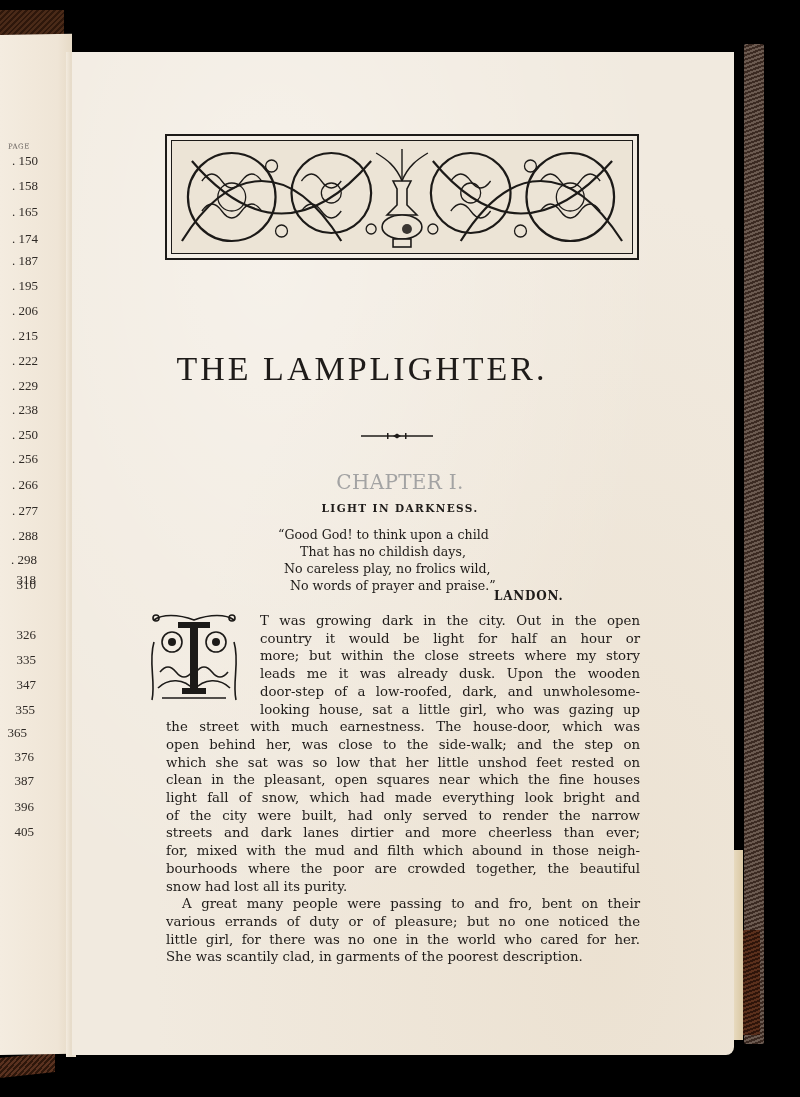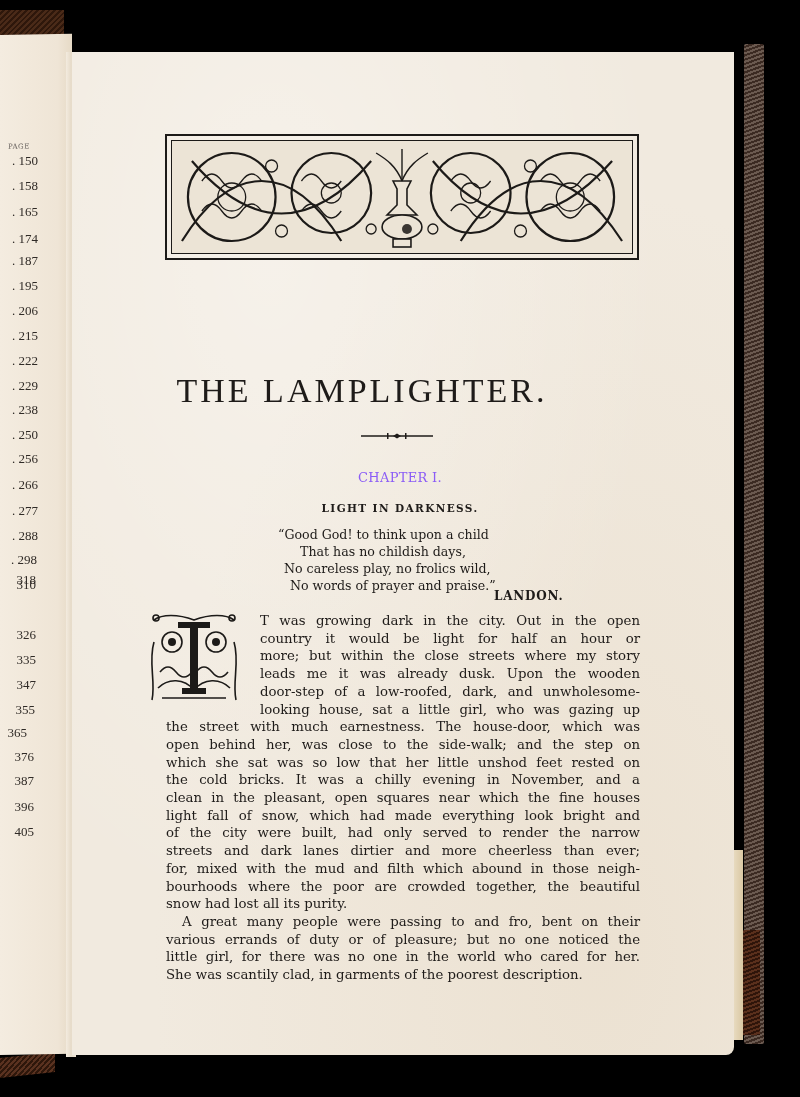--- a/index.html
+++ b/index.html
@@ -23,24 +23,24 @@
 
   
   .right-page { position:absolute; left:72px; top:52px; width:662px; height:1003px; background:#f1eadf;
      background-image: radial-gradient(ellipse at 30% 20%, rgba(255,255,255,0.35), transparent 60%),
                        radial-gradient(ellipse at 80% 90%, rgba(220,200,170,0.25), transparent 60%);
      border-bottom-right-radius:8px; }
 
   .ornament { position:absolute; left:165px; top:134px; width:474px; height:126px; border:2px solid #1c1a18; box-sizing:border-box; padding:4px; }
   .ornament-inner { width:100%; height:100%; border:1px solid #1c1a18; box-sizing:border-box; overflow:hidden; position:relative; }
 
-  .book-title { position:absolute; left:0; width:724px; top:372px; text-align:center; font-family:"Liberation Serif", serif; font-size:34px; letter-spacing:3px; color:#1e1b19; }
+  .book-title { position:absolute; left:0; width:724px; top:350px; text-align:center; font-family:"Liberation Serif", serif; font-size:34px; letter-spacing:3px; color:#1e1b19; }
   .separator { position:absolute; left:361px; top:433px; width:72px; height:6px; }
 
-  .chapter-title { position:absolute; left:0; width:800px; top:470px; text-align:center; font-family:"DejaVu Serif", serif; font-size:13px; color:#8b5cf6; letter-spacing:0.3px; }
+  .chapter-title { position:absolute; left:0; width:800px; top:470px; text-align:center; font-family:"DejaVu Serif", serif; font-size:20px; color:#a3a3a3; letter-spacing:0.3px; }
   .chapter-sub { position:absolute; left:0; width:800px; top:502px; text-align:center; font-family:"DejaVu Serif", serif; font-size:10.5px; font-weight:bold; letter-spacing:1.4px; color:#1e1b19; }
 
   .epigraph { position:absolute; left:278px; top:526px; font-family:"DejaVu Serif", serif; font-size:12.6px; color:#1e1b19; line-height:17px; }
   .epigraph div { white-space:nowrap; }
   .epigraph .l2 { padding-left:22px; }
   .epigraph .l3 { padding-left:6px; }
   .epigraph .l4 { padding-left:12px; }
   .epigraph-author { position:absolute; left:494px; top:589px; font-family:"DejaVu Serif", serif; font-size:12px; font-weight:bold; letter-spacing:0.8px; color:#1e1b19; }
 
   .dropcap { position:absolute; left:148px; top:612px; width:92px; height:92px; }
@@ -194,21 +194,20 @@
 <div class="body-text" id="body">
     <span class="ln" style="padding-left: 94px;">T was growing dark in the city.  Out in the open</span>
     <span class="ln ind">country it would be light for half an hour or</span>
     <span class="ln ind">more; but within the close streets where my story</span>
     <span class="ln ind">leads me it was already dusk.  Upon the wooden</span>
     <span class="ln ind">door-step of a low-roofed, dark, and unwholesome-</span>
     <span class="ln ind">looking house, sat a little girl, who was gazing up</span>
     <span class="ln">the street with much earnestness.  The house-door, which was</span>
     <span class="ln">open behind her, was close to the side-walk; and the step on</span>
     <span class="ln">which she sat was so low that her little unshod feet rested on</span>
-    <span class="ln">the cold bricks.  It was a chilly evening in November, and a</span>
     <span class="ln">clean in the pleasant, open squares near which the fine houses</span>
     <span class="ln">light fall of snow, which had made everything look bright and</span>
     <span class="ln">of the city were built, had only served to render the narrow</span>
     <span class="ln">streets and dark lanes dirtier and more cheerless than ever;</span>
     <span class="ln">for, mixed with the mud and filth which abound in those neigh-</span>
     <span class="ln">bourhoods where the poor are crowded together, the beautiful</span>
     <span class="ln last">snow had lost all its purity.</span>
     <span class="ln para">A great many people were passing to and fro, bent on their</span>
     <span class="ln">various errands of duty or of pleasure; but no one noticed the</span>
     <span class="ln">little girl, for there was no one in the world who cared for her.</span>

